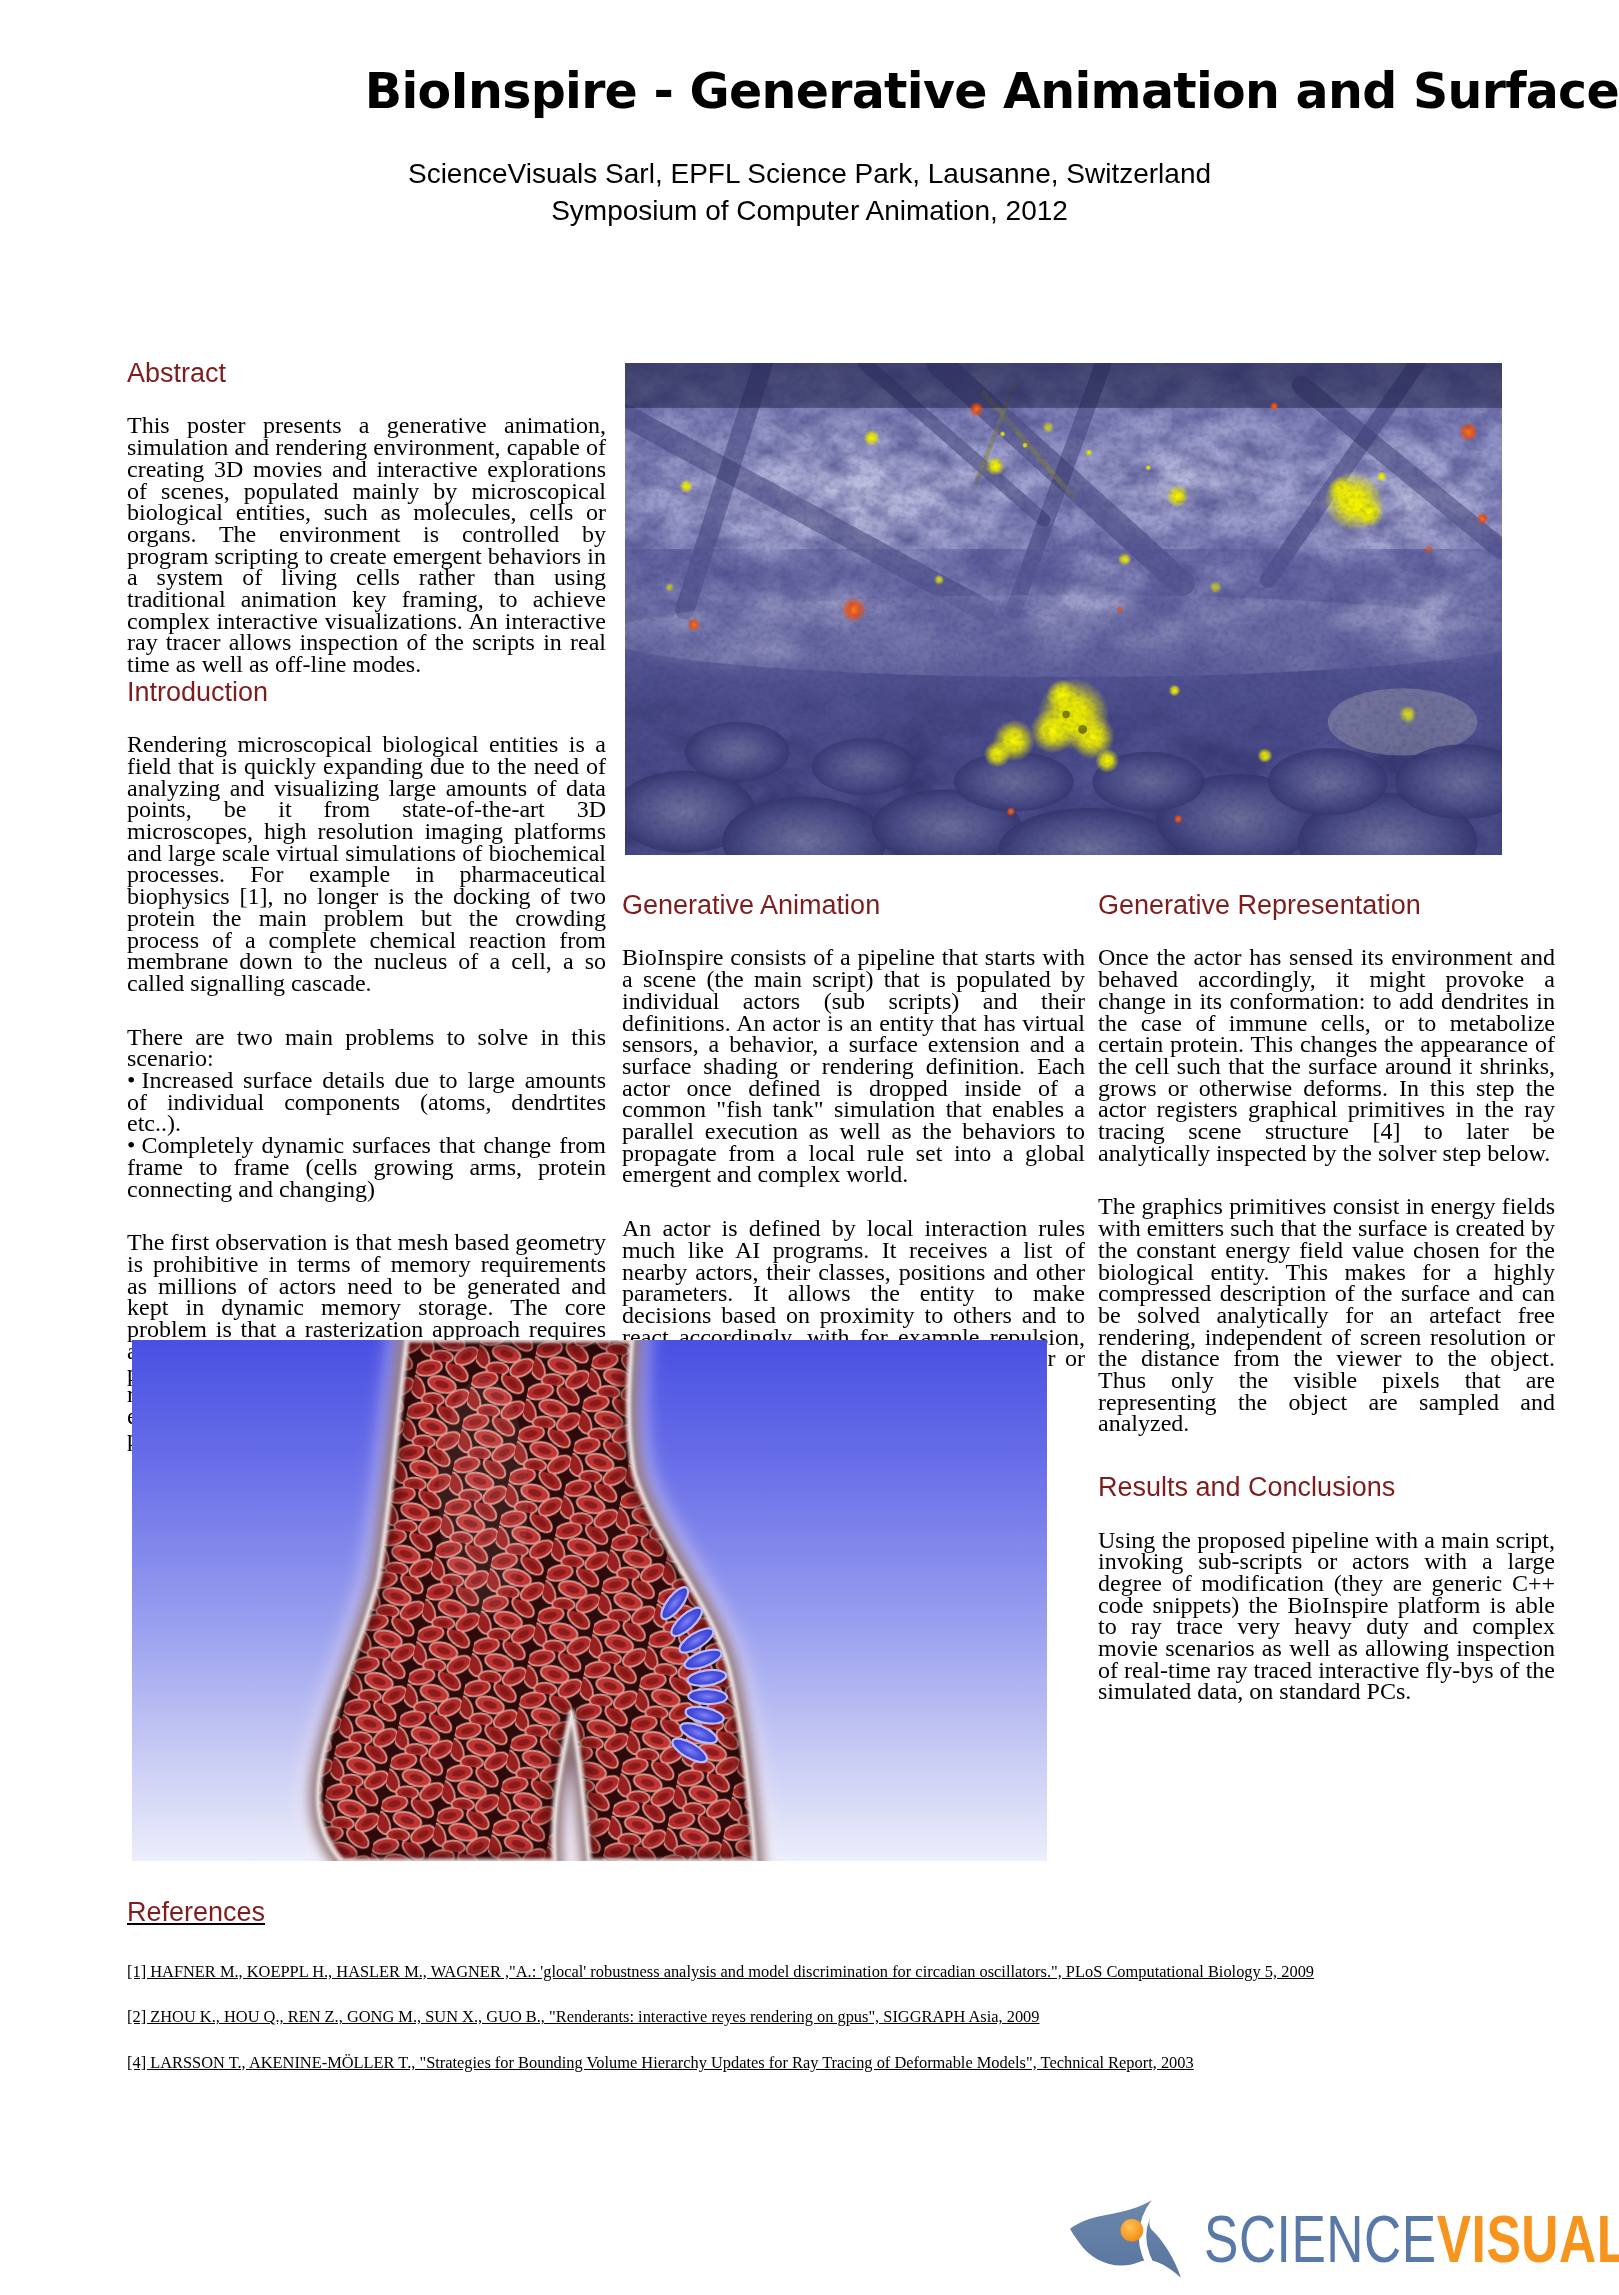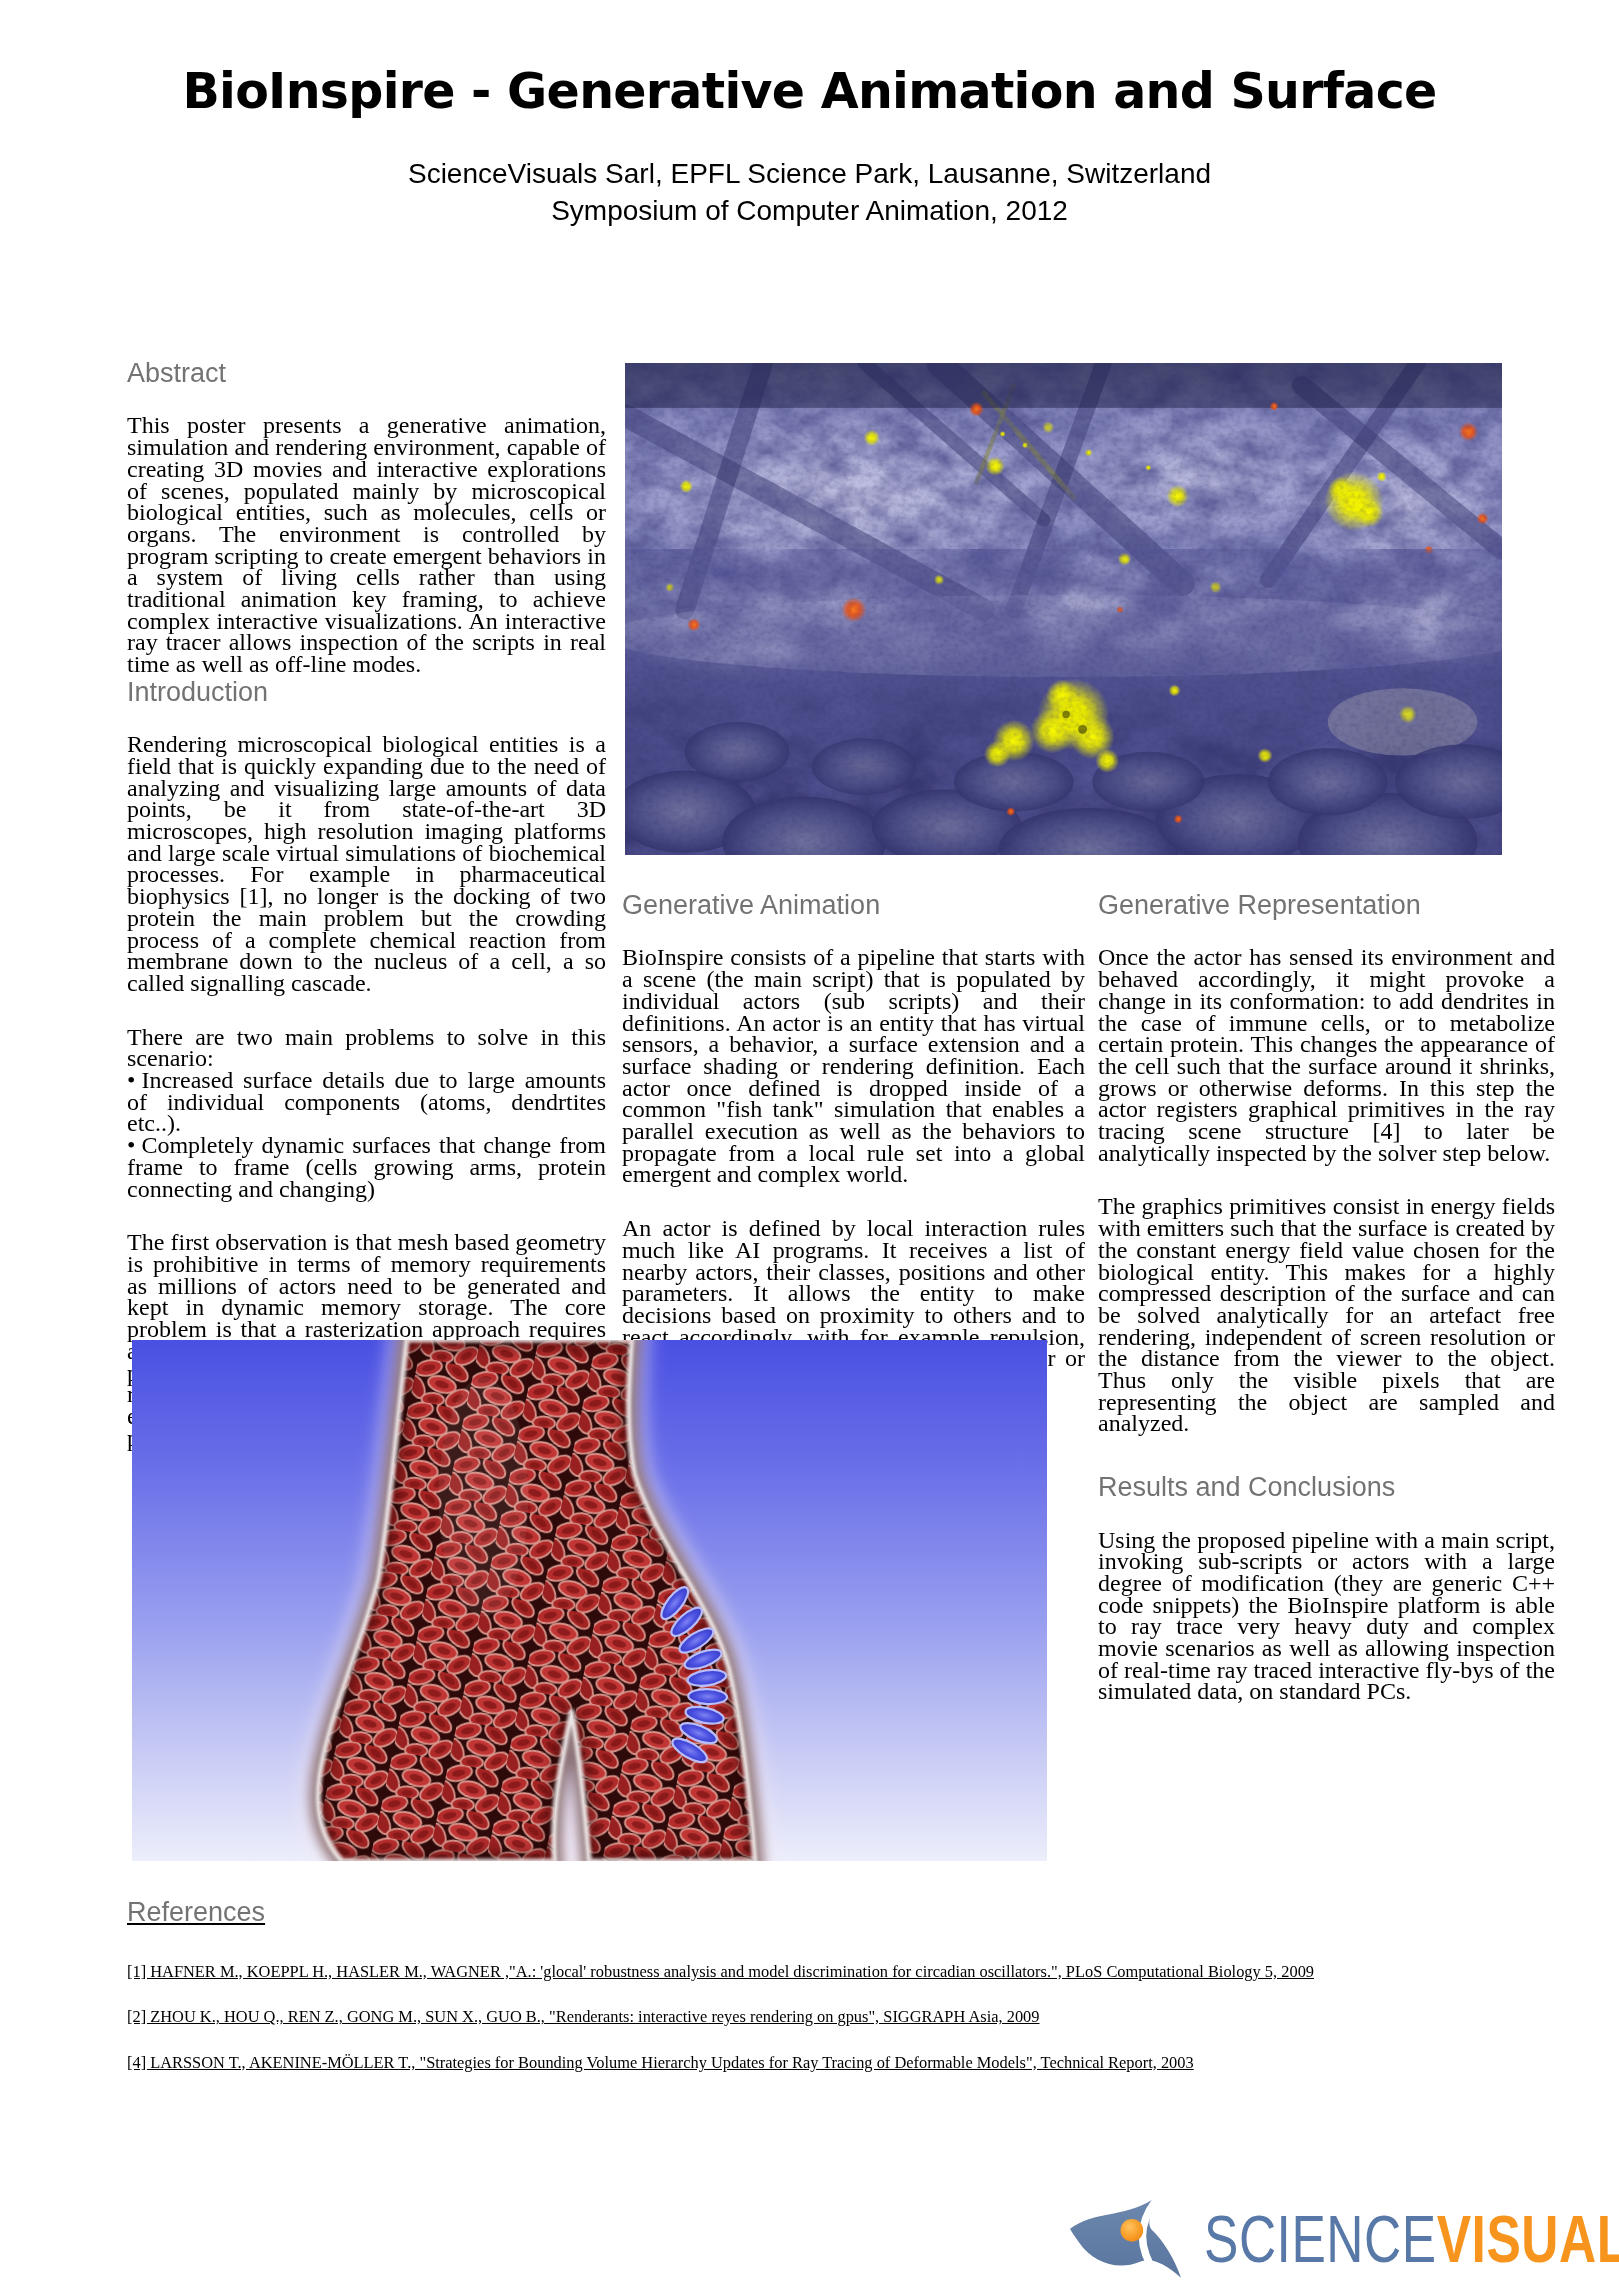--- a/index.html
+++ b/index.html
@@ -1,30 +1,30 @@
 <!DOCTYPE html>
 <html style="font-size:12px"><head>
 <meta charset="utf-8">
 <style>
   html,body{margin:0;padding:0;}
   body{width:1619px;height:2295px;background:#ffffff;font-family:"Liberation Sans",sans-serif;}
   .poster{position:relative;width:1619px;height:2295px;background:#ffffff;overflow:hidden;}
 
   
   .header{position:absolute;top:63px;left:0;width:1619px;text-align:center;}
-  .title-line{font-family:"DejaVu Sans",sans-serif;font-weight:bold;font-size:49px;line-height:58px;color:#000;letter-spacing:-0.7px;}
+  .title-line{font-family:"DejaVu Sans",sans-serif;font-weight:bold;font-size:49px;line-height:58px;color:#000;letter-spacing:-0.7px;text-align:right;}
   .byline{margin-top:34px;}
   .byline div{font-family:"Liberation Sans",sans-serif;font-size:28px;line-height:37px;color:#000;}
 
   
   .col-left{position:absolute;left:127px;top:357px;width:479px;}
   .col-mid{position:absolute;left:622px;top:889px;width:463px;}
   .col-right{position:absolute;left:1098px;top:889px;width:457px;}
 
-  .h2{font-family:"Liberation Sans",sans-serif;font-weight:400;font-size:27px;line-height:33px;color:#737373;margin:0 0 25.4px 0;}
+  .h2{font-family:"Liberation Sans",sans-serif;font-weight:400;font-size:27px;line-height:33px;color:#7f1d1d;margin:0 0 25.4px 0;}
   .h2.mt{}
   .h2.mt-lg{margin-top:36px;}
   .body-text{font-family:"Liberation Serif",serif;font-size:24px;line-height:21.7px;color:#000;text-align:justify;margin:0;}
   .para-gap{margin-top:32px;}
   .bullet-marker{padding-right:6px;}
 
   
   .fig-molecular{position:absolute;left:625px;top:363px;width:877px;height:492px;}
   .fig-vessel{position:absolute;left:132px;top:1340px;width:915px;height:521px;}
   .fig-molecular svg,.fig-vessel svg{display:block;width:100%;height:100%;}

